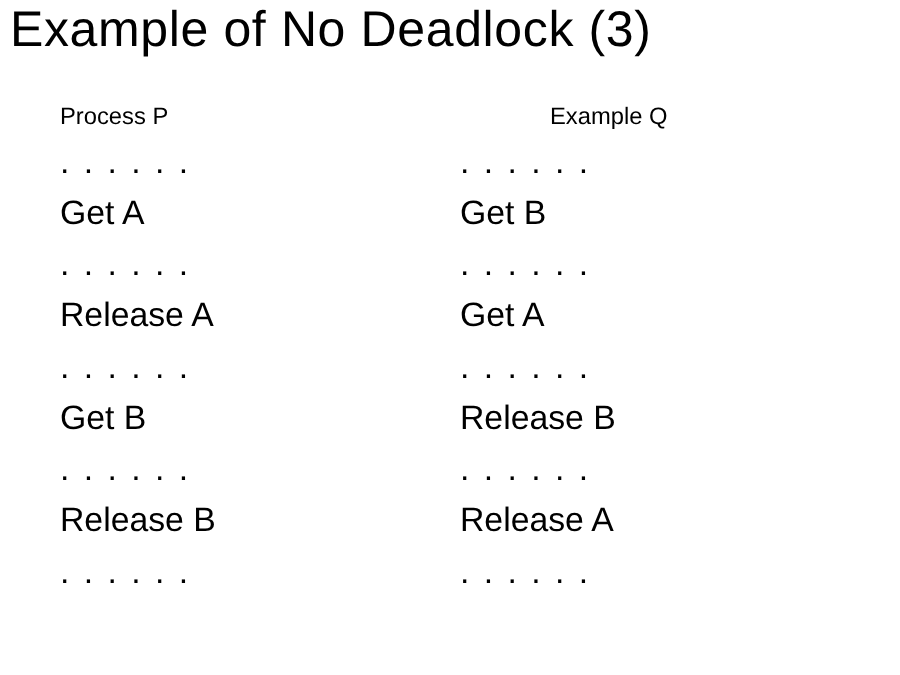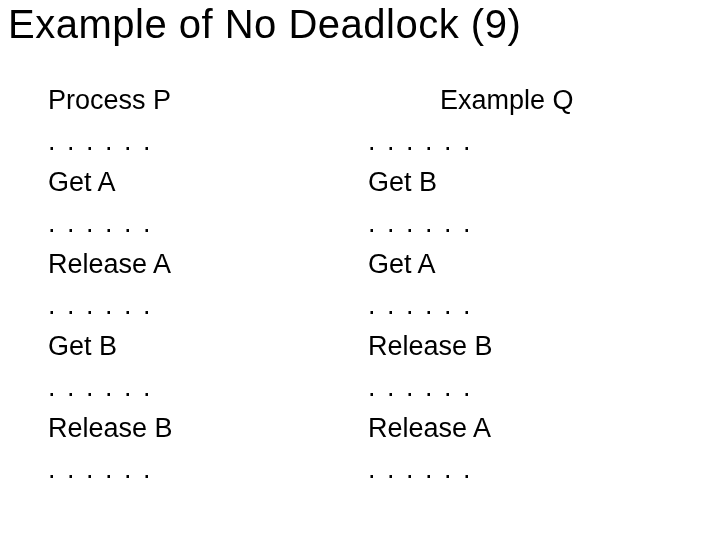--- a/index.html
+++ b/index.html
@@ -29,35 +29,35 @@
   }
   .col {
     position: absolute;
     top: 80px;
     font-size: 27px;
     line-height: 1.52;
   }
   .col-left  { left: 48px;  width: 300px; }
   .col-right { left: 368px; width: 320px; }
   .proc-header {
-    font-size: 27px;
+    font-size: 19px;
   }
   .col-right .proc-header {
     padding-left: 72px;
   }
   .dots {
     letter-spacing: 2px;
   }
 </style>
 </head>
 <body>
 
 <div class="slide">
 
-  <div class="title">Example of No Deadlock (9)</div>
+  <div class="title">Example of No Deadlock (3)</div>
 
   <div class="col col-left">
     <div class="proc-header">Process P</div>
     <div class="dots">. . . . . .</div>
     <div>Get A</div>
     <div class="dots">. . . . . .</div>
     <div>Release A</div>
     <div class="dots">. . . . . .</div>
     <div>Get B</div>
     <div class="dots">. . . . . .</div>

